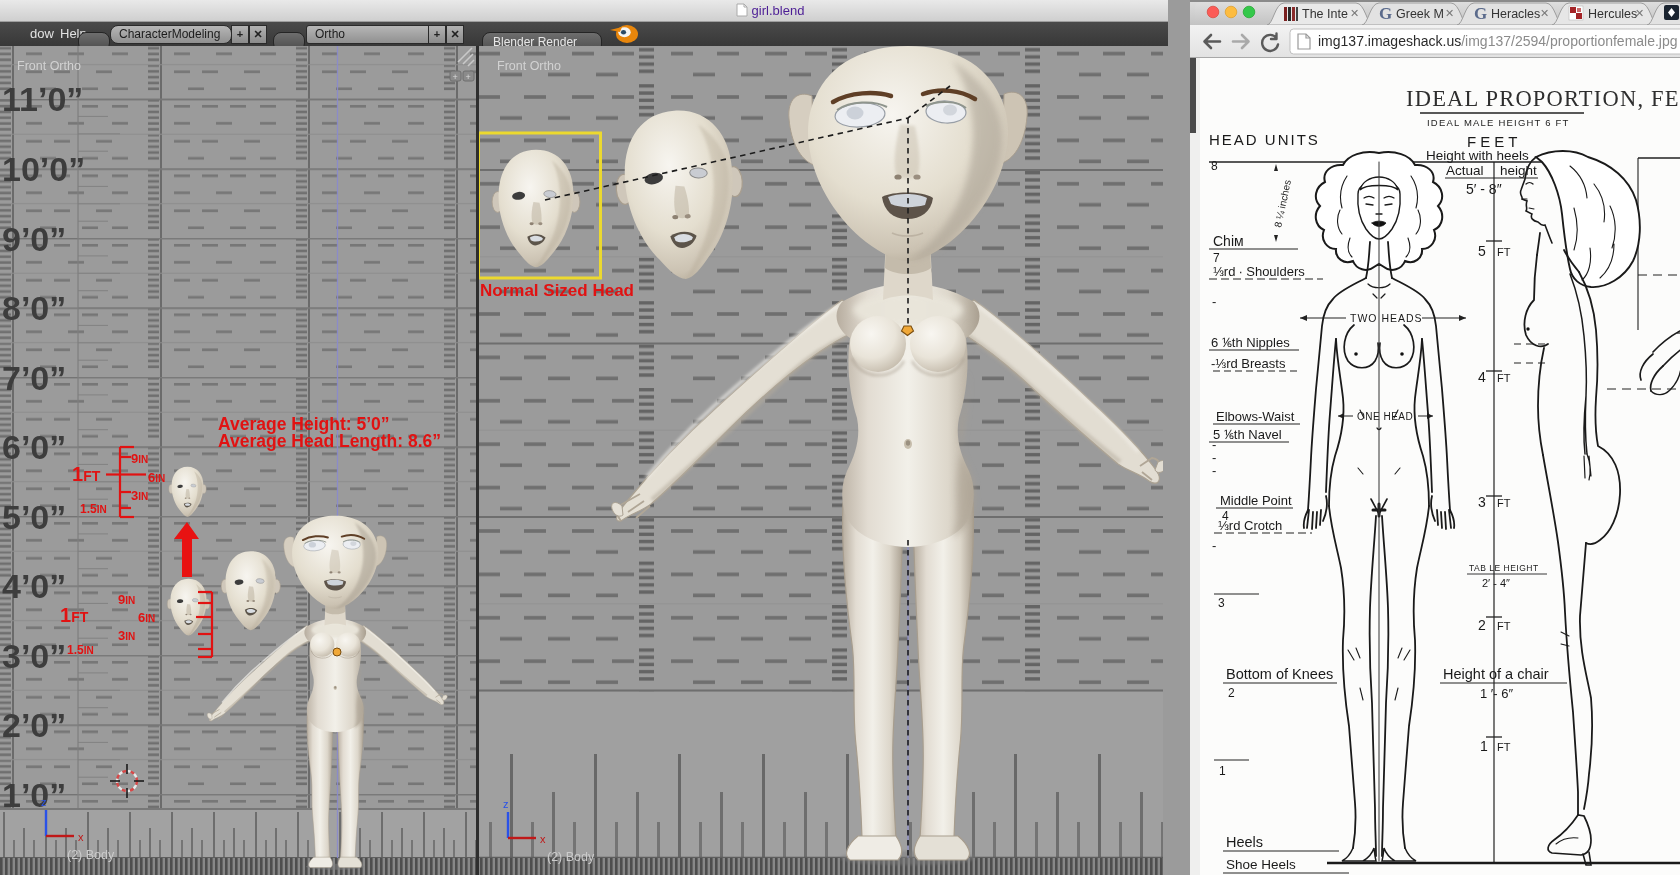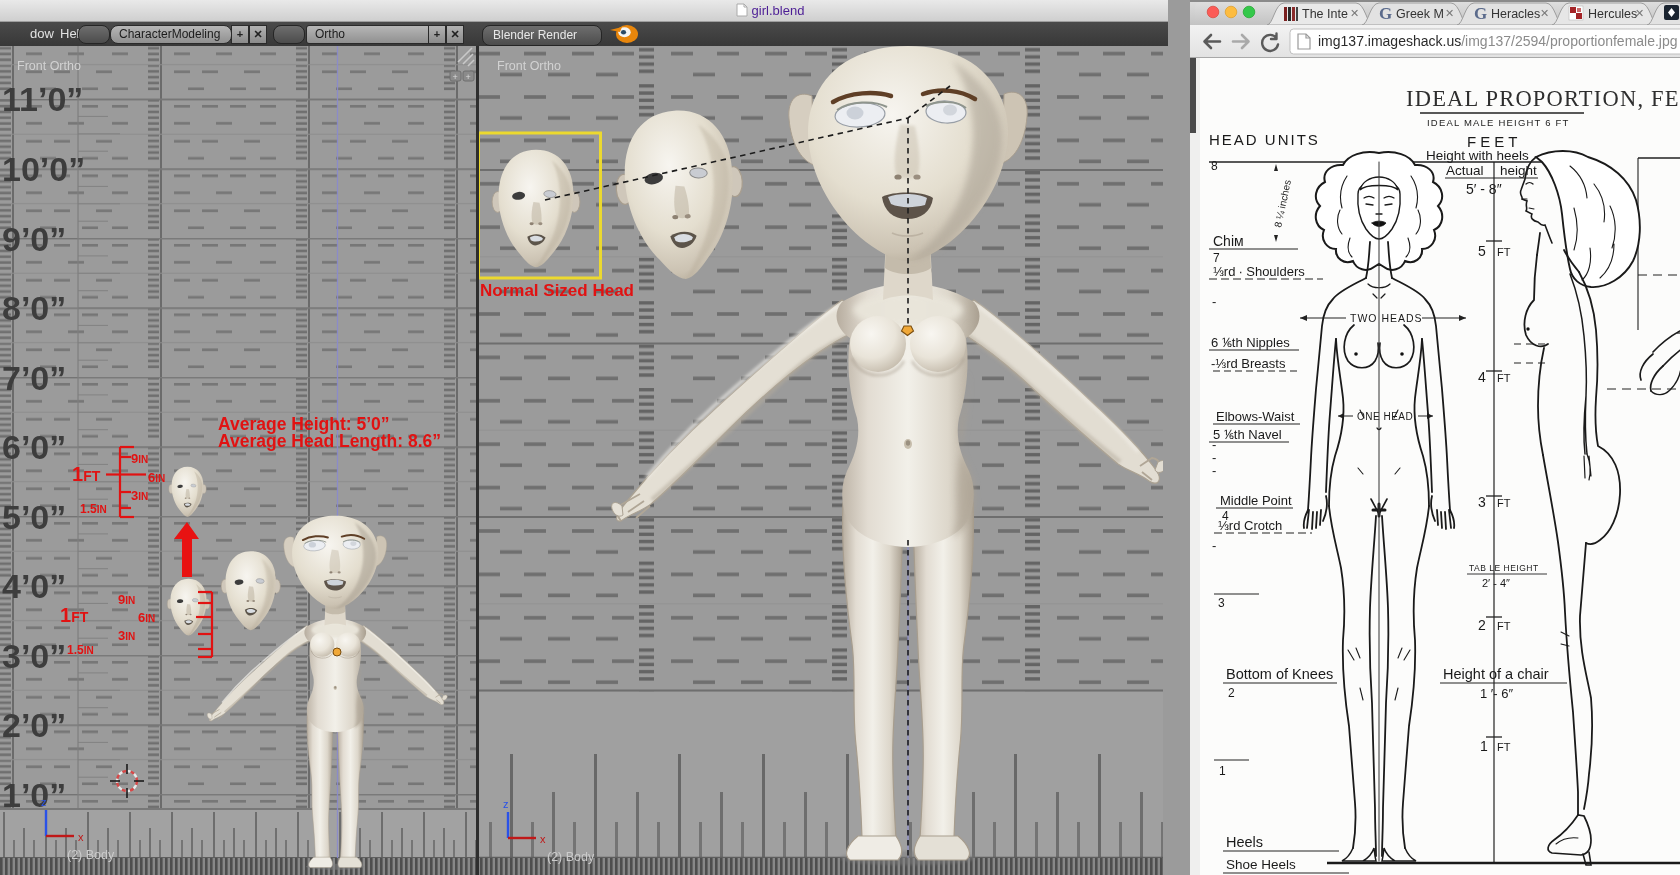--- a/index.html
+++ b/index.html
@@ -6,21 +6,21 @@
   body{width:1680px;height:875px;overflow:hidden;font-family:"Liberation Sans",sans-serif;background:#9b9b9b;}
   #page{position:relative;width:1680px;height:875px;}
   .abs{position:absolute;}
   
   #titlebar{left:0;top:0;width:1168px;height:21px;background:linear-gradient(#e9e9e9,#cfcfcf);border-bottom:1px solid #9e9e9e;}
   #titletext{left:736px;top:3px;color:#4c1d95;font-size:13px;}
   #bheader{left:0;top:22px;width:1168px;height:24px;background:linear-gradient(#4a4a4a,#383838);color:#dcdcdc;font-size:13px;}
   .hmenu{position:absolute;top:4px;color:#e2e2e2;margin-left:28px;}
   .hfield{position:absolute;top:3px;height:16px;background:linear-gradient(#b6b6b6,#909090);border:1px solid #2a2a2a;border-radius:3px 0 0 3px;color:#1c1c1c;font-size:12px;padding:1px 6px 0 8px;}
   .hbtn{position:absolute;top:3px;width:16px;height:17px;background:linear-gradient(#b2b2b2,#8b8b8b);border:1px solid #2a2a2a;color:#222;font-size:11px;text-align:center;line-height:16px;font-weight:bold;}
-  .hdark{position:absolute;top:3px;height:17px;background:linear-gradient(#6e6e6e,#4c4c4c);border:1px solid #252525;border-radius:8px;}
+  .hdark{position:absolute;top:10px;height:17px;background:linear-gradient(#6e6e6e,#4c4c4c);border:1px solid #252525;border-radius:8px;}
   #stats{position:absolute;top:6px;left:648px;color:#c9c9c9;font-size:11px;white-space:nowrap;}
   
   #vpsvg{left:0;top:46px;}
   
   #browser{left:1163px;top:0;width:517px;height:875px;background:#fff;margin-left:27px;}
 </style>
 </head>
 <body>
 <div id="page">
 

